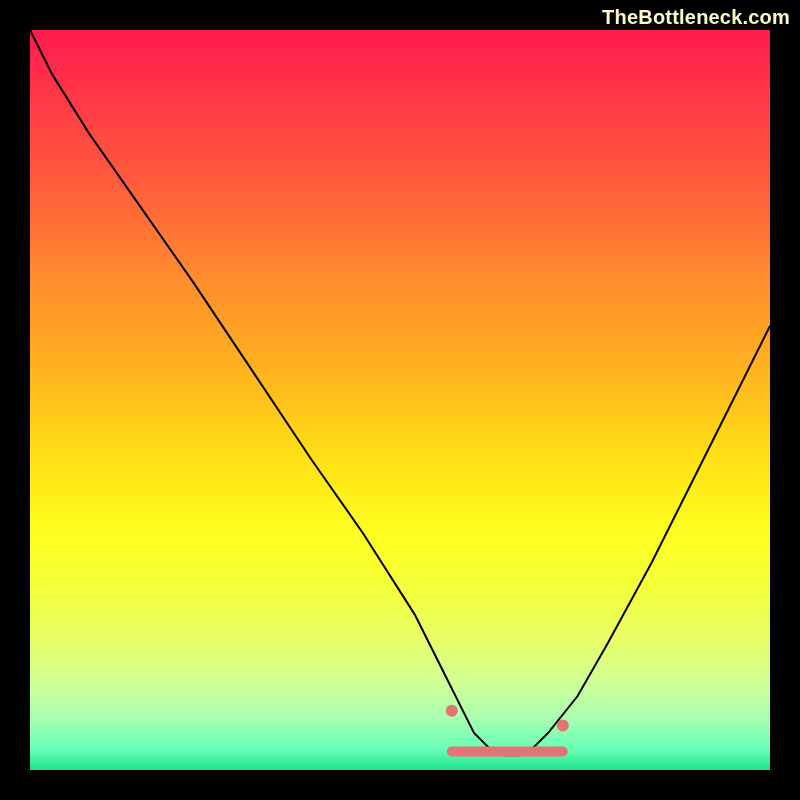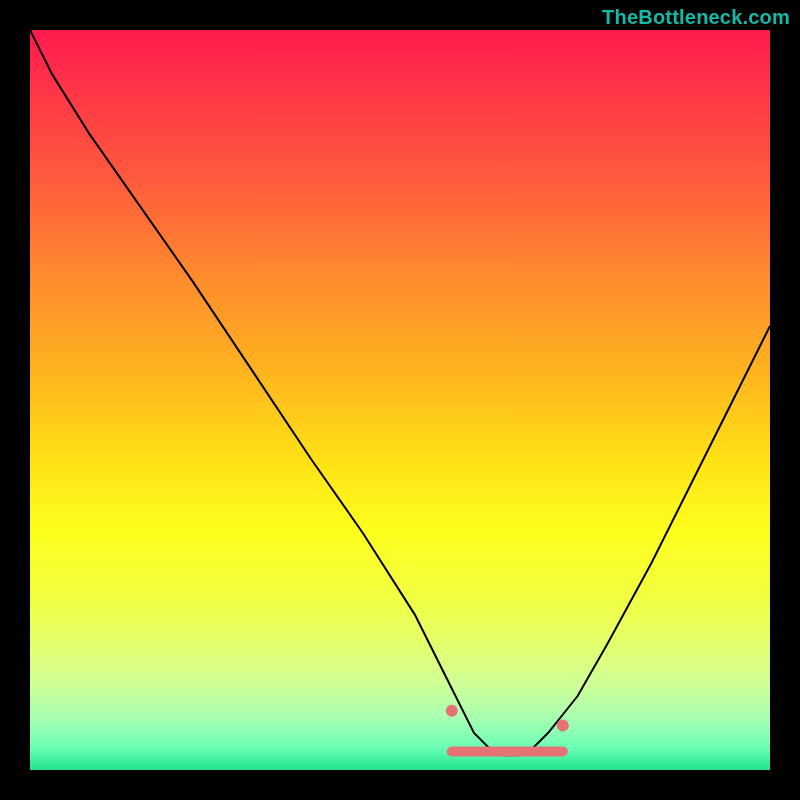--- a/index.html
+++ b/index.html
@@ -5,21 +5,21 @@
   * { margin: 0; padding: 0; box-sizing: border-box; }
   html, body { width: 800px; height: 800px; overflow: hidden; background: #000; }
   .wrap { position: relative; width: 800px; height: 800px; background: #000; }
   .watermark {
     position: absolute;
     top: 6px;
     right: 10px;
     font-family: Arial, Helvetica, sans-serif;
     font-size: 20px;
     font-weight: 600;
-    color: #14b8a6;
+    color: #fef9c3;
     z-index: 20;
     letter-spacing: 0.2px;
   }
   .plot {
     position: absolute;
     left: 30px;
     top: 30px;
     width: 740px;
     height: 740px;
     overflow: hidden;

